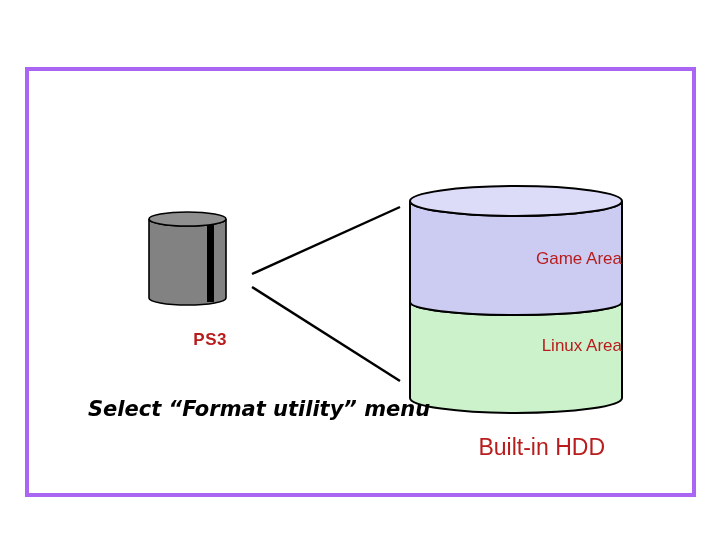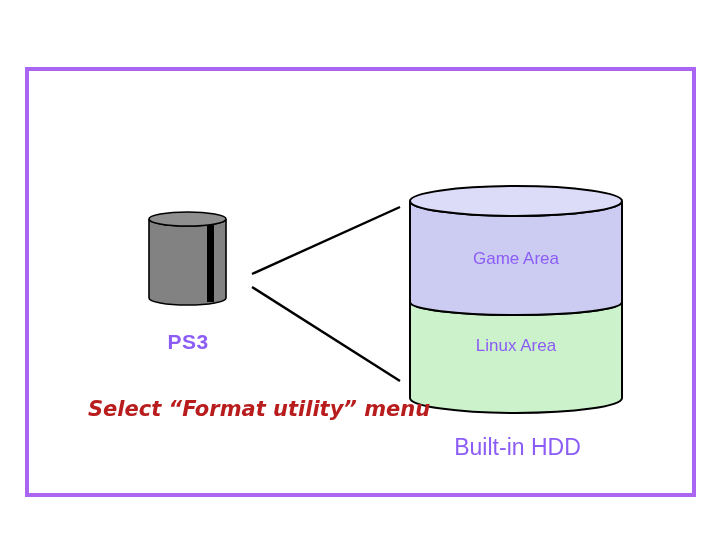--- a/index.html
+++ b/index.html
@@ -29,31 +29,31 @@
   }
   .diagram-svg {
     position: absolute;
     left: 0;
     top: 0;
     width: 720px;
     height: 540px;
   }
   .label {
     position: absolute;
-    color: #8b5cf6;
+    color: #b91c1c;
     font-size: 17px;
-    text-align: center;
+    text-align: right;
     white-space: nowrap;
   }
   .label-ps3 {
     left: 149px;
     top: 330px;
     width: 78px;
     font-weight: bold;
-    font-size: 21px;
+    font-size: 17px;
     letter-spacing: 0.5px;
   }
   .label-game {
     left: 410px;
     top: 249px;
     width: 212px;
   }
   .label-linux {
     left: 410px;
     top: 336px;
@@ -62,21 +62,21 @@
   .label-hdd {
     left: 430px;
     top: 434px;
     width: 175px;
     font-size: 23px;
   }
   .instruction {
     position: absolute;
     left: 88px;
     top: 397px;
-    color: #b91c1c;
+    color: #000000;
     font-family: "DejaVu Sans", sans-serif;
     font-size: 21px;
     font-weight: bold;
     font-style: italic;
     white-space: nowrap;
   }
   .shape-outline {
     stroke: #000000;
   }
 </style>

